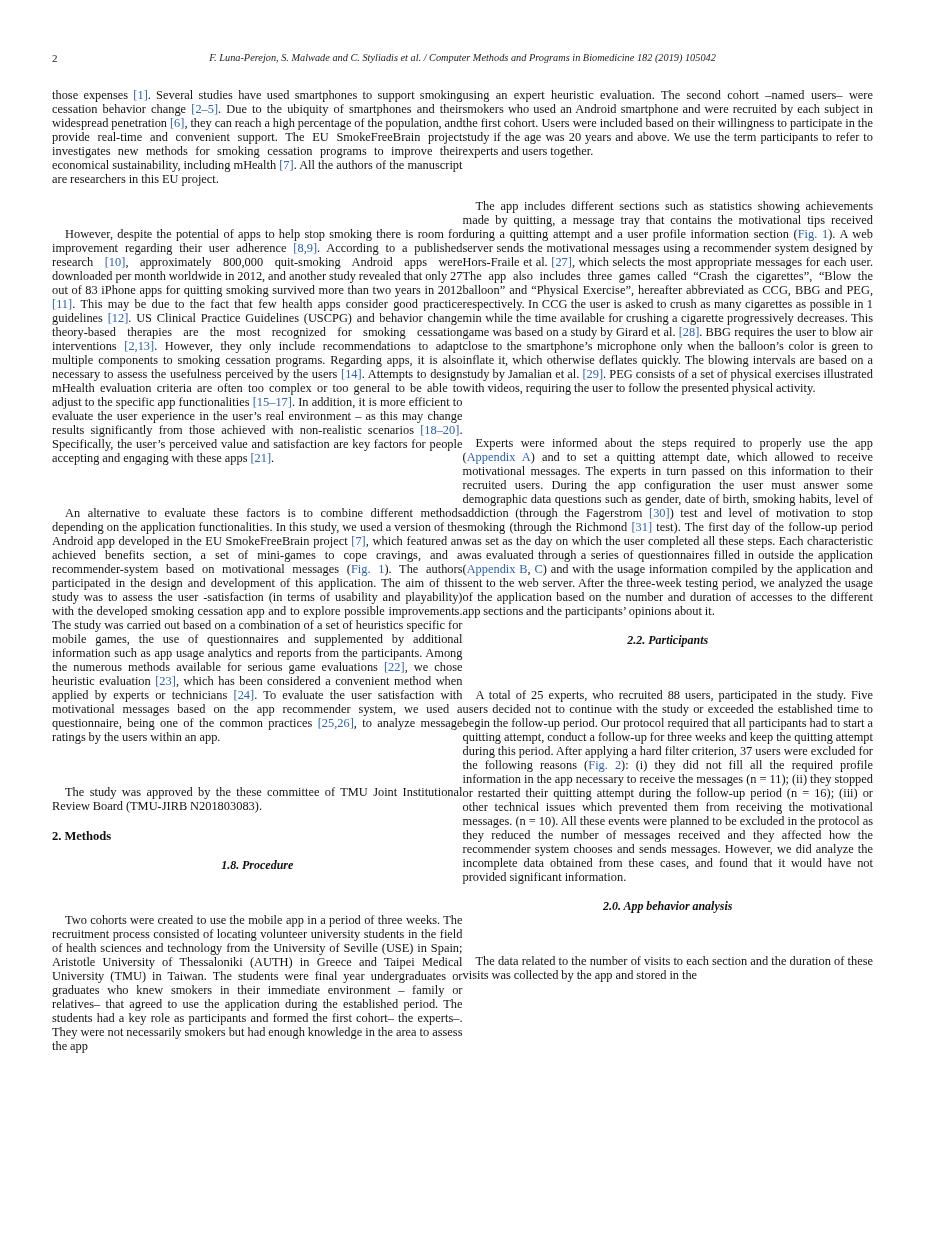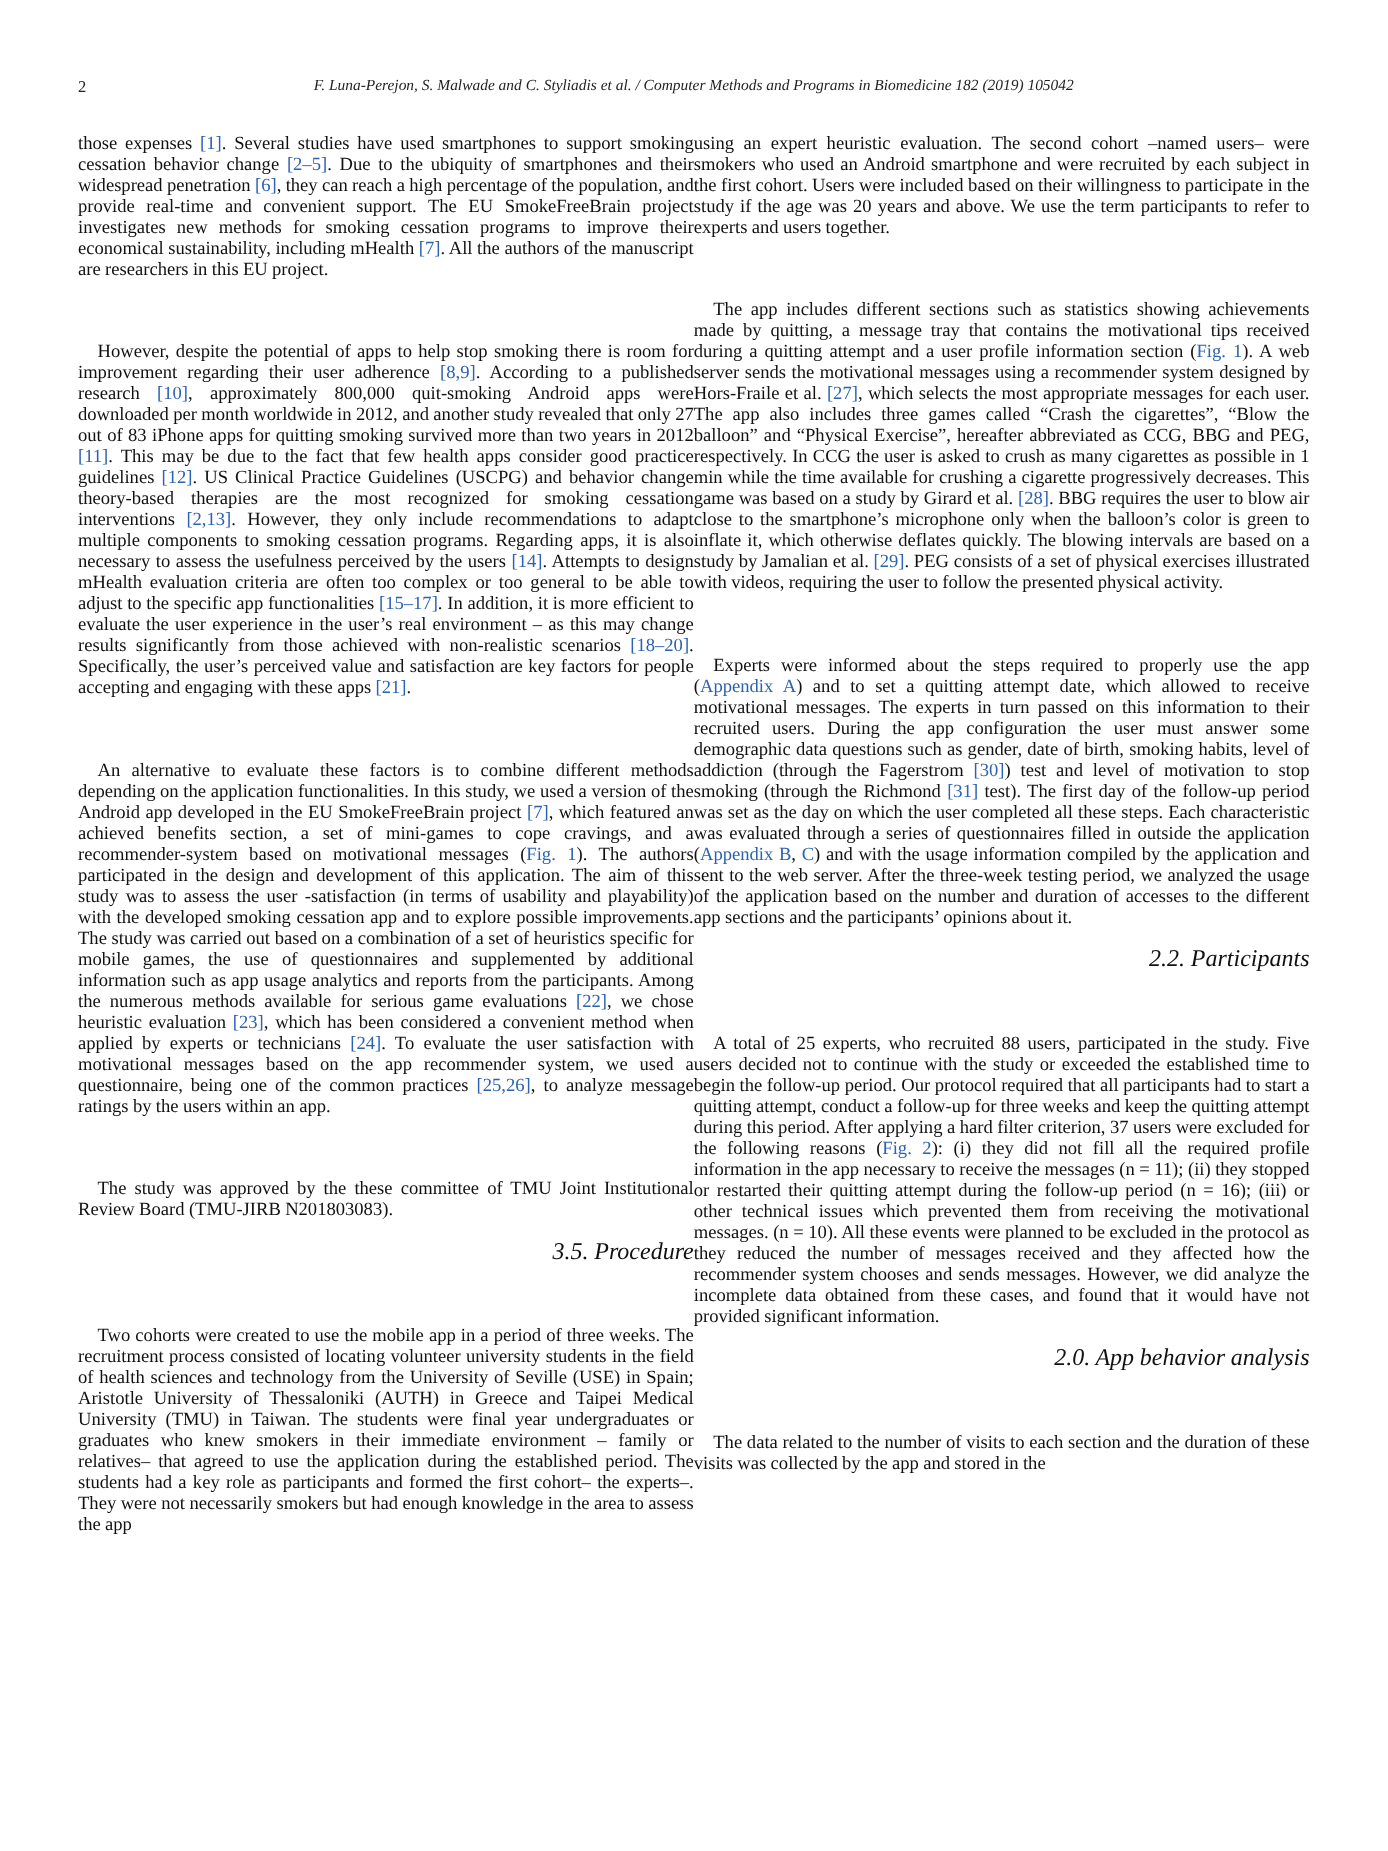--- a/index.html
+++ b/index.html
@@ -48,24 +48,24 @@
   .col p { margin: 0; }
   .col p.indent { text-indent: 13px; margin-top: 41px; }
   .col h2 {
     font-size: 12.6px;
     font-weight: bold;
     font-style: normal;
     text-align: left;
     margin: 16px 0 14px 0;
   }
   .col h3 {
-    font-size: 16px;
-    font-weight: normal;
+    font-size: 12px;
+    font-weight: bold;
     font-style: italic;
-    text-align: right;
+    text-align: center;
     margin: 15px 0 14px 0;
   }
   a.cite {
     color: var(--link-color, #2c62b0);
     text-decoration: none;
     cursor: pointer;
   }
 </style>
 </head>
 <body>
@@ -74,21 +74,22 @@
   <div class="running-header">
     <span class="page-number">2</span>
     <span>F. Luna-Perejon, S. Malwade and C. Styliadis et al. / Computer Methods and Programs in Biomedicine 182 (2019) 105042</span>
   </div>
   <div class="columns">
     <div class="col">
         <p>those expenses <a href="#" class="cite">[1]</a>. Several studies have used smartphones to support smoking cessation behavior change <a href="#" class="cite">[2–5]</a>. Due to the ubiquity of smartphones and their widespread penetration <a href="#" class="cite">[6]</a>, they can reach a high percentage of the population, and provide real-time and convenient support. The EU SmokeFreeBrain project investigates new methods for smoking cessation programs to improve their economical sustainability, including mHealth <a href="#" class="cite">[7]</a>. All the authors of the manuscript are researchers in this EU project.</p>
         <p class="indent">However, despite the potential of apps to help stop smoking there is room for improvement regarding their user adherence <a href="#" class="cite">[8,9]</a>. According to a published research <a href="#" class="cite">[10]</a>, approximately 800,000 quit-smoking Android apps were downloaded per month worldwide in 2012, and another study revealed that only 27 out of 83 iPhone apps for quitting smoking survived more than two years in 2012 <a href="#" class="cite">[11]</a>. This may be due to the fact that few health apps consider good practice guidelines <a href="#" class="cite">[12]</a>. US Clinical Practice Guidelines (USCPG) and behavior change theory-based therapies are the most recognized for smoking cessation interventions <a href="#" class="cite">[2,13]</a>. However, they only include recommendations to adapt multiple components to smoking cessation programs. Regarding apps, it is also necessary to assess the usefulness perceived by the users <a href="#" class="cite">[14]</a>. Attempts to design mHealth evaluation criteria are often too complex or too general to be able to adjust to the specific app functionalities <a href="#" class="cite">[15–17]</a>. In addition, it is more efficient to evaluate the user experience in the user’s real environment – as this may change results significantly from those achieved with non-realistic scenarios <a href="#" class="cite">[18–20]</a>. Specifically, the user’s perceived value and satisfaction are key factors for people accepting and engaging with these apps <a href="#" class="cite">[21]</a>.</p>
         <p class="indent">An alternative to evaluate these factors is to combine different methods depending on the application functionalities. In this study, we used a version of the Android app developed in the EU SmokeFreeBrain project <a href="#" class="cite">[7]</a>, which featured an achieved benefits section, a set of mini-games to cope cravings, and a recommender-system based on motivational messages (<a href="#" class="cite">Fig. 1</a>). The authors participated in the design and development of this application. The aim of this study was to assess the user -satisfaction (in terms of usability and playability) with the developed smoking cessation app and to explore possible improvements. The study was carried out based on a combination of a set of heuristics specific for mobile games, the use of questionnaires and supplemented by additional information such as app usage analytics and reports from the participants. Among the numerous methods available for serious game evaluations <a href="#" class="cite">[22]</a>, we chose heuristic evaluation <a href="#" class="cite">[23]</a>, which has been considered a convenient method when applied by experts or technicians <a href="#" class="cite">[24]</a>. To evaluate the user satisfaction with motivational messages based on the app recommender system, we used a questionnaire, being one of the common practices <a href="#" class="cite">[25,26]</a>, to analyze message ratings by the users within an app.</p>
         <p class="indent">The study was approved by the these committee of TMU Joint Institutional Review Board (TMU-JIRB N201803083).</p>
-        <h3>3.5. Procedure</h3>
+        <h2>2. Methods</h2>
+        <h3>1.8. Procedure</h3>
         <p class="indent">Two cohorts were created to use the mobile app in a period of three weeks. The recruitment process consisted of locating volunteer university students in the field of health sciences and technology from the University of Seville (USE) in Spain; Aristotle University of Thessaloniki (AUTH) in Greece and Taipei Medical University (TMU) in Taiwan. The students were final year undergraduates or graduates who knew smokers in their immediate environment – family or relatives– that agreed to use the application during the established period. The students had a key role as participants and formed the first cohort– the experts–. They were not necessarily smokers but had enough knowledge in the area to assess the app</p>
       </div>
     <div class="col">
         <p>using an expert heuristic evaluation. The second cohort –named users– were smokers who used an Android smartphone and were recruited by each subject in the first cohort. Users were included based on their willingness to participate in the study if the age was 20 years and above. We use the term participants to refer to experts and users together.</p>
         <p class="indent">The app includes different sections such as statistics showing achievements made by quitting, a message tray that contains the motivational tips received during a quitting attempt and a user profile information section (<a href="#" class="cite">Fig. 1</a>). A web server sends the motivational messages using a recommender system designed by Hors-Fraile et al. <a href="#" class="cite">[27]</a>, which selects the most appropriate messages for each user. The app also includes three games called “Crash the cigarettes”, “Blow the balloon” and “Physical Exercise”, hereafter abbreviated as CCG, BBG and PEG, respectively. In CCG the user is asked to crush as many cigarettes as possible in 1 min while the time available for crushing a cigarette progressively decreases. This game was based on a study by Girard et al. <a href="#" class="cite">[28]</a>. BBG requires the user to blow air close to the smartphone’s microphone only when the balloon’s color is green to inflate it, which otherwise deflates quickly. The blowing intervals are based on a study by Jamalian et al. <a href="#" class="cite">[29]</a>. PEG consists of a set of physical exercises illustrated with videos, requiring the user to follow the presented physical activity.</p>
         <p class="indent">Experts were informed about the steps required to properly use the app (<a href="#" class="cite">Appendix A</a>) and to set a quitting attempt date, which allowed to receive motivational messages. The experts in turn passed on this information to their recruited users. During the app configuration the user must answer some demographic data questions such as gender, date of birth, smoking habits, level of addiction (through the Fagerstrom <a href="#" class="cite">[30]</a>) test and level of motivation to stop smoking (through the Richmond <a href="#" class="cite">[31]</a> test). The first day of the follow-up period was set as the day on which the user completed all these steps. Each characteristic was evaluated through a series of questionnaires filled in outside the application (<a href="#" class="cite">Appendix B</a>, <a href="#" class="cite">C</a>) and with the usage information compiled by the application and sent to the web server. After the three-week testing period, we analyzed the usage of the application based on the number and duration of accesses to the different app sections and the participants’ opinions about it.</p>
         <h3>2.2. Participants</h3>
         <p class="indent">A total of 25 experts, who recruited 88 users, participated in the study. Five users decided not to continue with the study or exceeded the established time to begin the follow-up period. Our protocol required that all participants had to start a quitting attempt, conduct a follow-up for three weeks and keep the quitting attempt during this period. After applying a hard filter criterion, 37 users were excluded for the following reasons (<a href="#" class="cite">Fig. 2</a>): (i) they did not fill all the required profile information in the app necessary to receive the messages (n = 11); (ii) they stopped or restarted their quitting attempt during the follow-up period (n = 16); (iii) or other technical issues which prevented them from receiving the motivational messages. (n = 10). All these events were planned to be excluded in the protocol as they reduced the number of messages received and they affected how the recommender system chooses and sends messages. However, we did analyze the incomplete data obtained from these cases, and found that it would have not provided significant information.</p>
         <h3>2.0. App behavior analysis</h3>
         <p class="indent">The data related to the number of visits to each section and the duration of these visits was collected by the app and stored in the</p>

